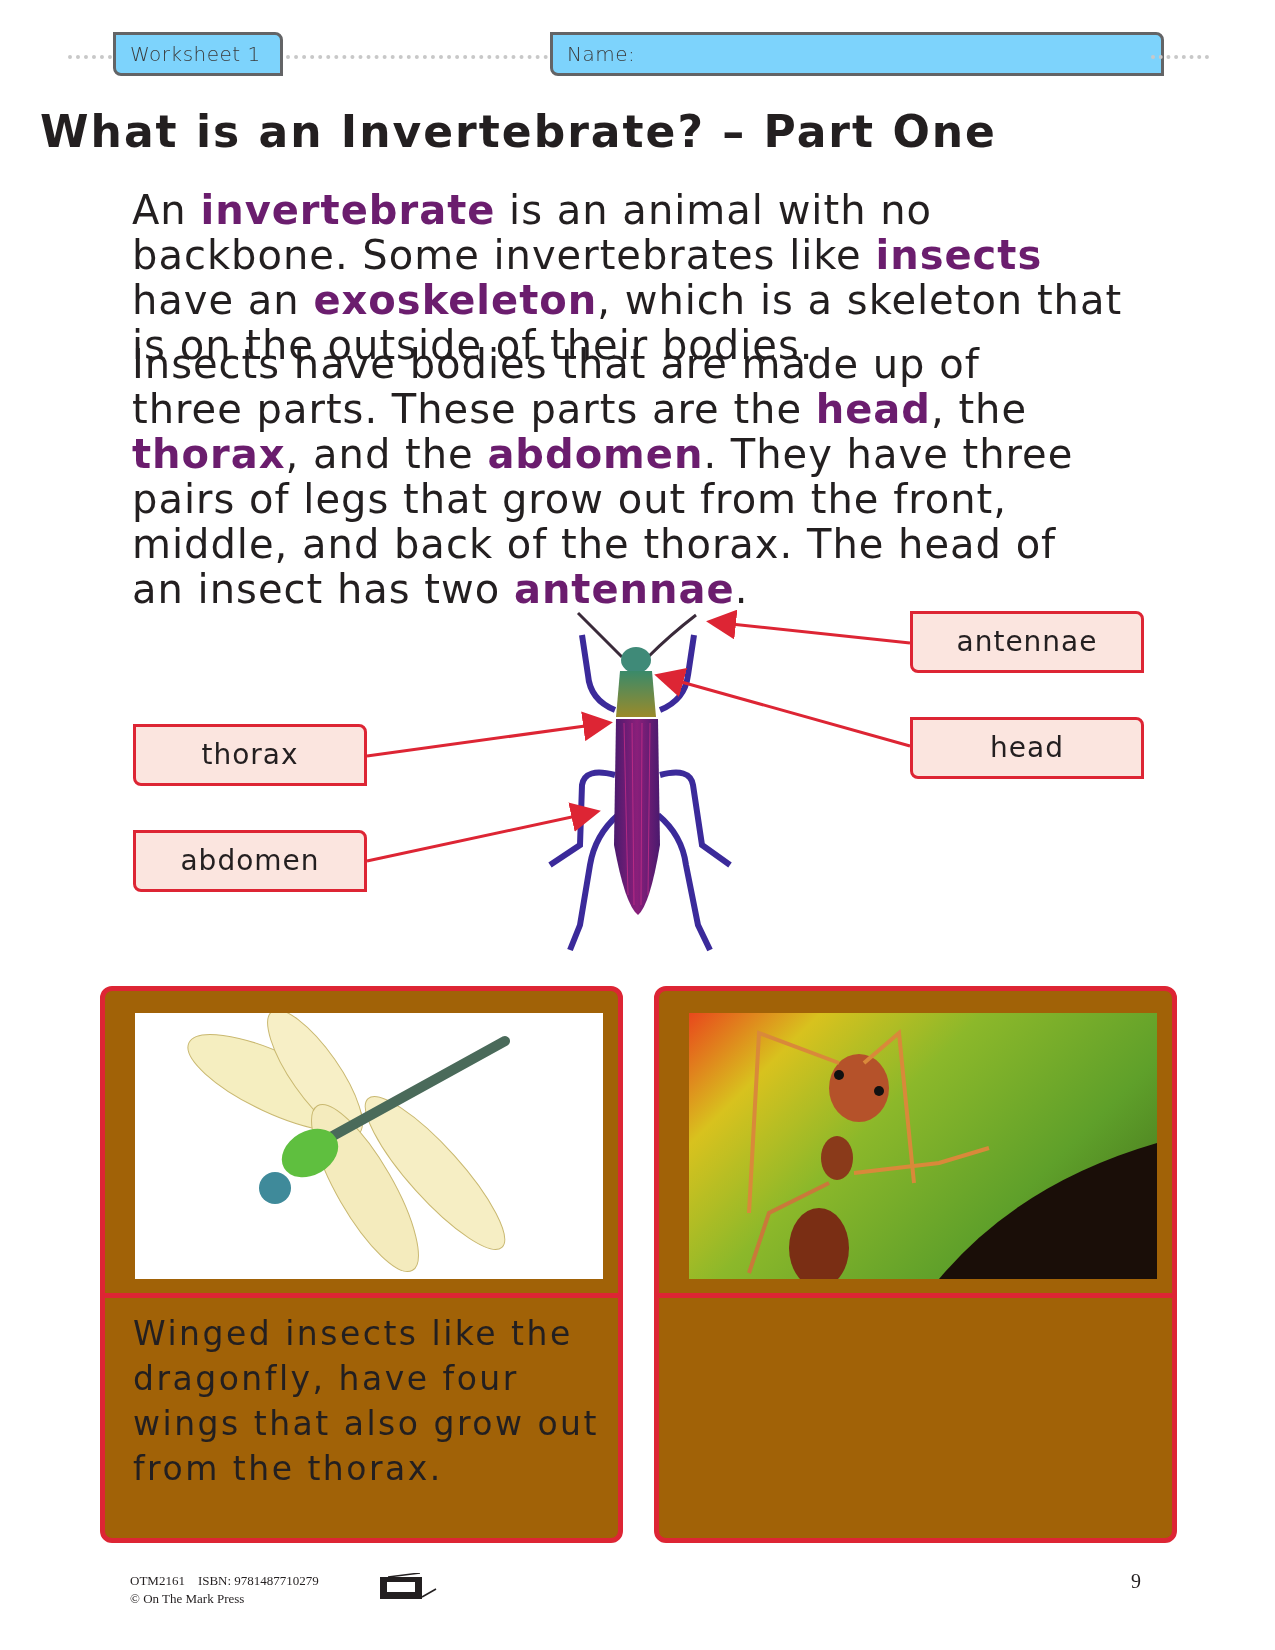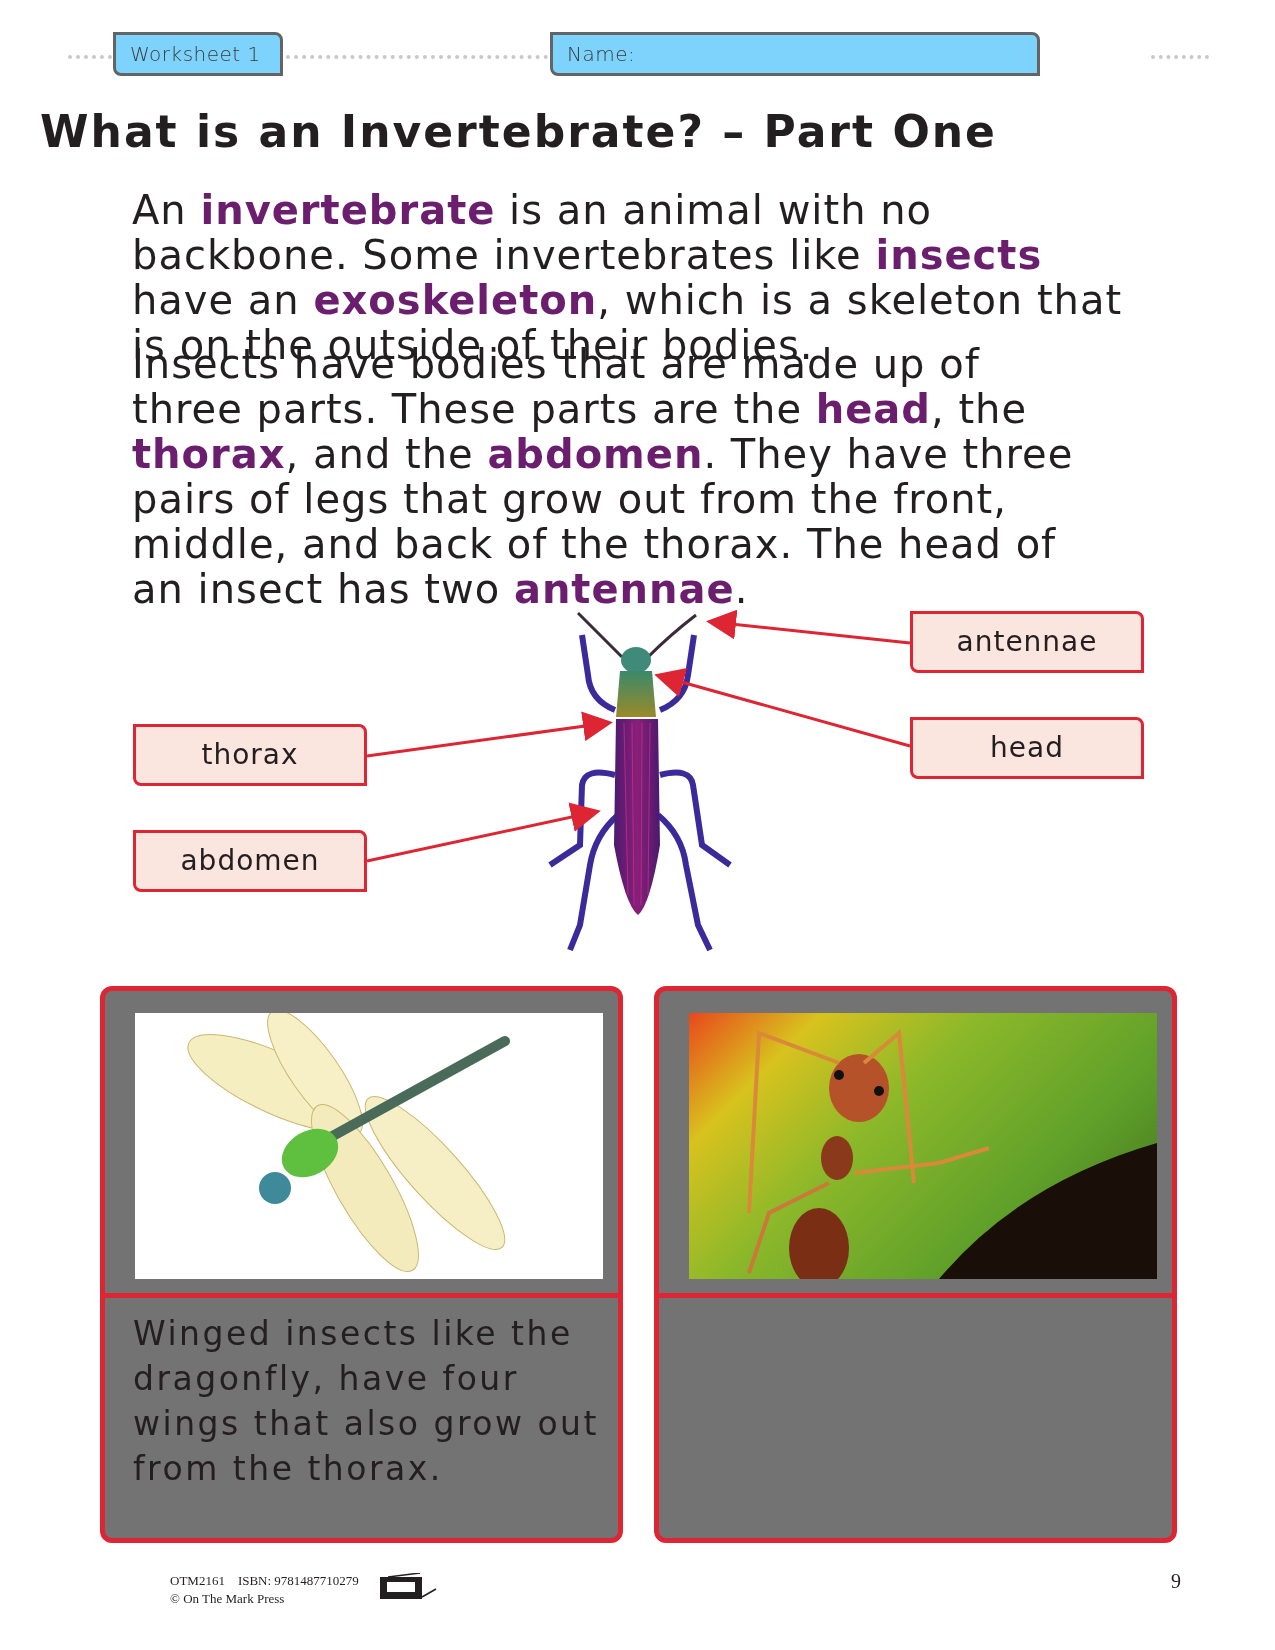--- a/index.html
+++ b/index.html
@@ -20,37 +20,37 @@
   .para { position:absolute; left:132px; width:1020px; font-size:40px;
           line-height:45px; letter-spacing:1px; color:#231f20; }
   .kw { color:#6b1d6e; font-weight:bold; }
 
   
   .lbl { position:absolute; width:234px; height:62px; box-sizing:border-box;
          border:3px solid #dd2534; border-radius:0 8px 0 8px; background:#fbe5df;
          text-align:center; line-height:56px; font-size:28px; letter-spacing:1px; color:#231f20; }
 
   .card { position:absolute; top:986px; width:523px; height:557px; box-sizing:border-box;
-          border:5px solid #dd2534; border-radius:12px 12px 12px 12px; background:#737373; }
+          border:5px solid #dd2534; border-radius:12px 12px 12px 12px; background:#a16207; }
   .card-img { position:absolute; top:22px; left:30px; width:468px; height:266px; overflow:hidden; }
   .card-div { position:absolute; top:302px; left:0; width:100%; height:5px; background:#dd2534; }
   .card-text { position:absolute; top:320px; left:28px; width:470px; font-size:33px;
                line-height:45px; letter-spacing:2.5px; color:#231f20; }
 
-  .footer { position:absolute; font-family:"Liberation Serif", serif; color:#231f20;margin-left:40px; }
+  .footer { position:absolute; font-family:"Liberation Serif", serif; color:#231f20; }
 </style>
 </head>
 <body>
 
 <div class="dots" style="left:68px; width:44px;"></div>
 <div class="hdr-box" style="left:113px; width:170px;">
   <span>Worksheet 1</span>
 </div>
 <div class="dots" style="left:286px; width:262px;"></div>
-<div class="hdr-box" style="left:550px; width:490px;">
+<div class="hdr-box" style="left:550px; width:614px;">
   <span>Name:</span>
 </div>
 <div class="dots" style="left:1151px; width:58px;"></div>
 
 <div class="title">What is an Invertebrate? – Part One</div>
 
 <div class="para" style="top:188px;"><span>An </span><span class="kw">invertebrate</span><span> is an animal with no backbone. Some invertebrates like </span><span class="kw">insects</span><span> have an </span><span class="kw">exoskeleton</span><span>, which is a skeleton that is on the outside of their bodies.</span></div>
 
 <div class="para" style="top:342px; width:960px;"><span>Insects have bodies that are made up of three parts. These parts are the </span><span class="kw">head</span><span>, the </span><span class="kw">thorax</span><span>, and the </span><span class="kw">abdomen</span><span>. They have three pairs of legs that grow out from the front, middle, and back of the thorax. The head of an insect has two </span><span class="kw">antennae</span><span>.</span></div>
 

